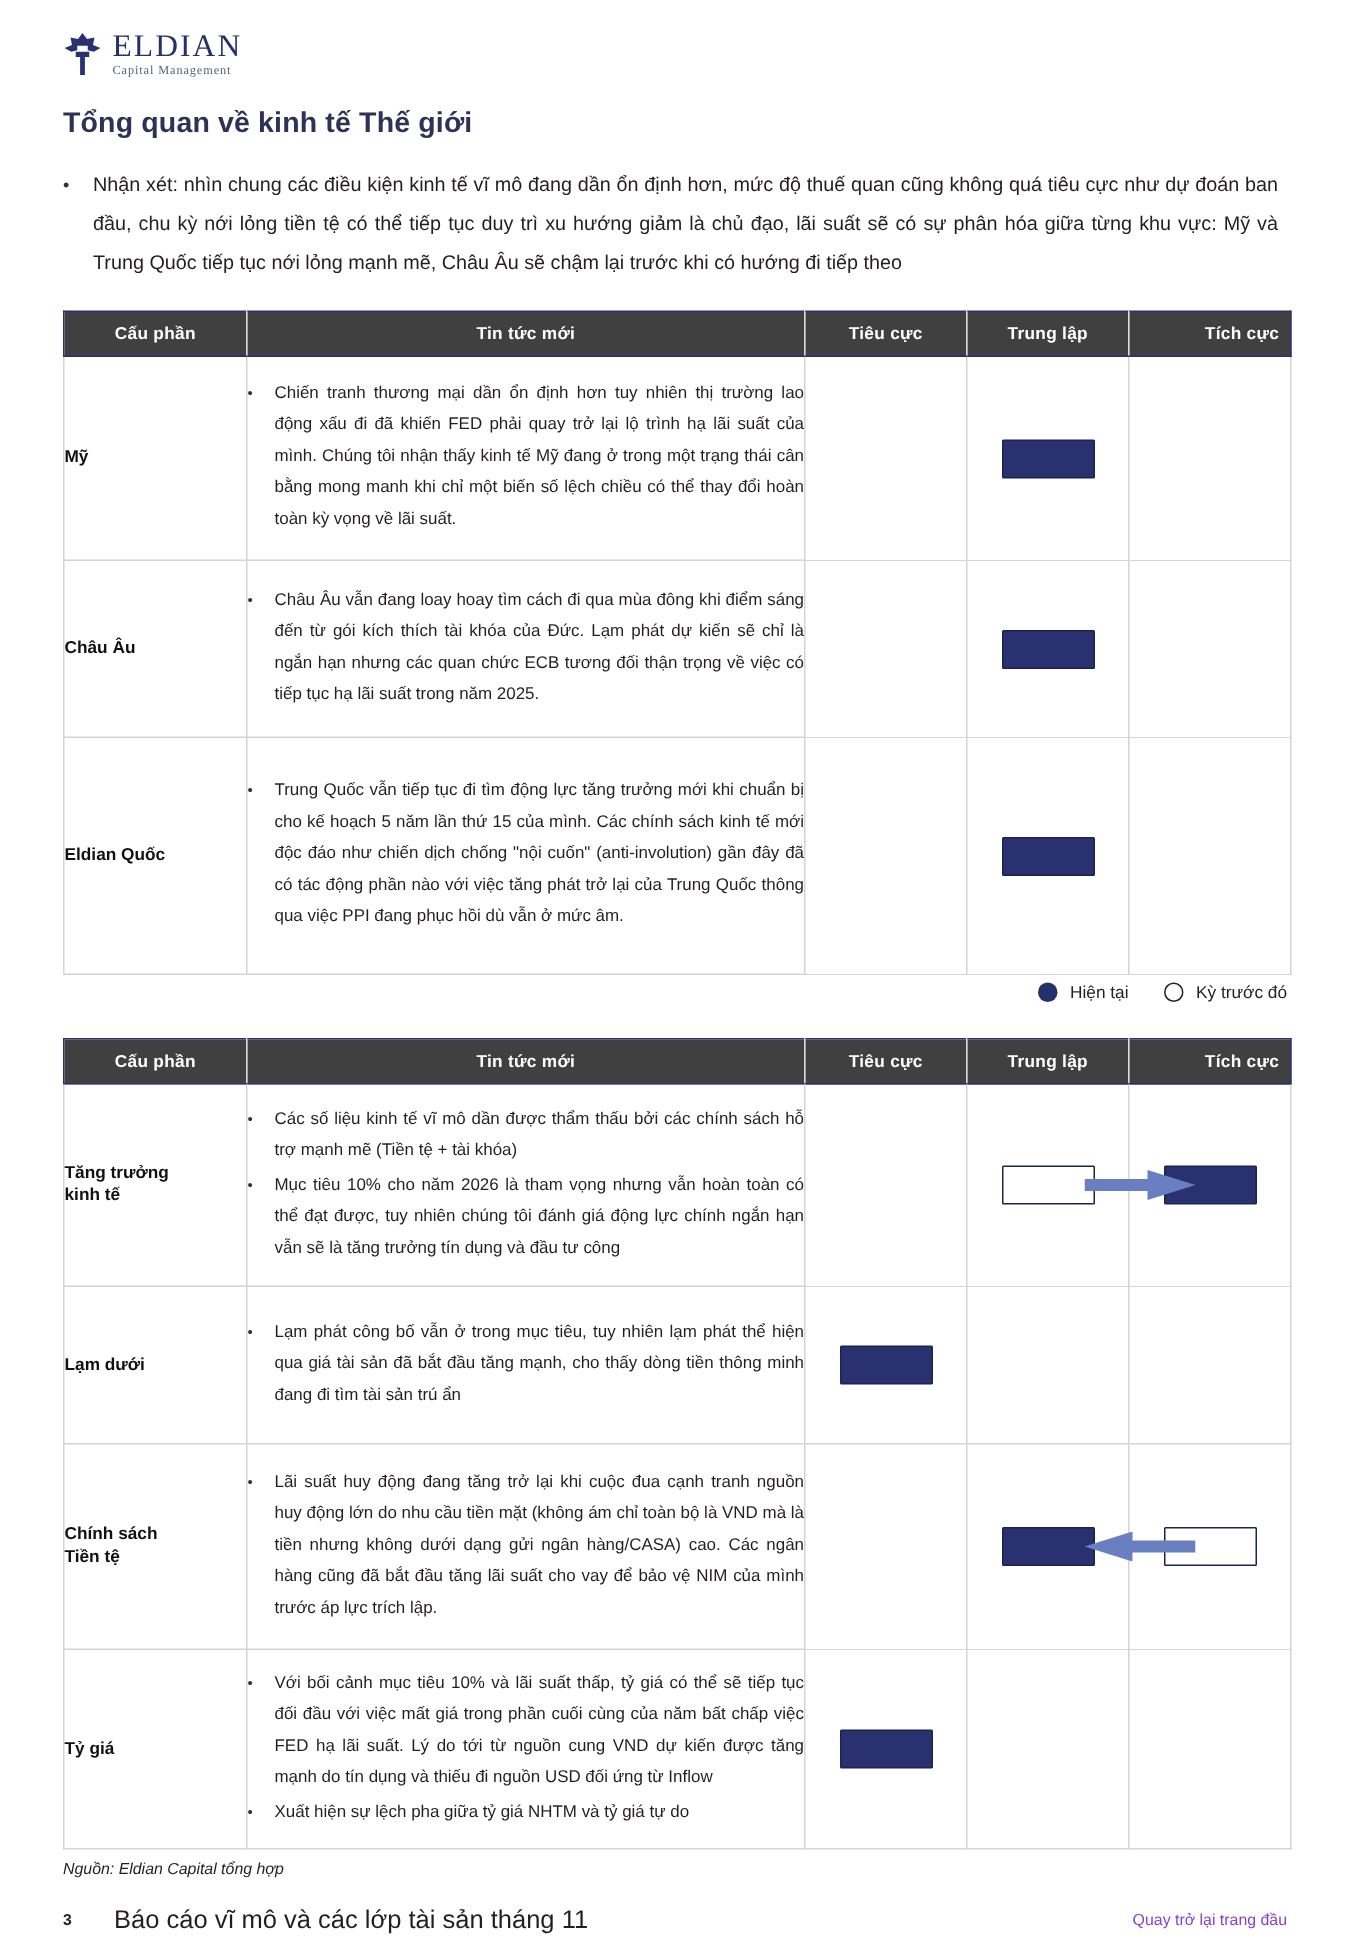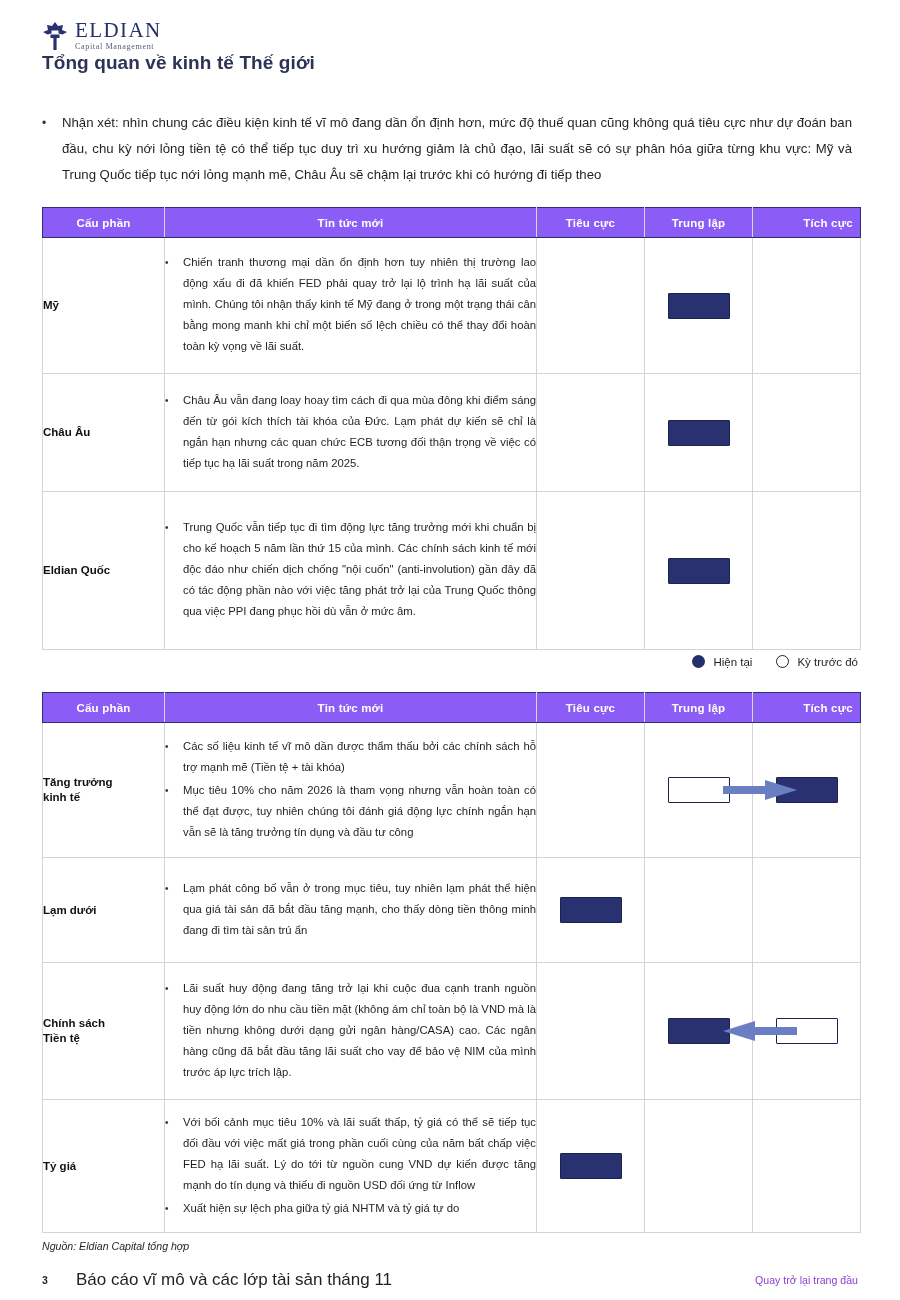--- a/index.html
+++ b/index.html
@@ -19,21 +19,21 @@
   .logo-mark { width:26px; height:30px; flex:0 0 auto; }
   .logo-text { display:flex; flex-direction:column; line-height:1; }
   .logo-name { font-family:"Liberation Serif", serif; font-size:21px; letter-spacing:1.4px; color:#23306b; font-weight:400; }
   .logo-sub { font-family:"Liberation Serif", serif; font-size:8.2px; letter-spacing:0.6px; color:#5a6079; margin-top:2px; }
 
   
   .section-title {
     font-size: 19px; font-weight: bold; color:#2d3257;
     letter-spacing:0.1px;
   }
-  #title-world { position:absolute; left:42px; top:52px; }
+  #title-world { position:absolute; left:42px; top:72px; }
   #title-vn { position:absolute; left:42px; top:652px; }
 
   
   .intro { position:absolute; left:42px; top:110px; width:816px; }
   .intro-row { display:flex; gap:10px; }
   .intro-bullet { color:#333; font-size:12px; line-height:26px; flex:0 0 auto; width:10px; }
   .intro-text {
     font-size:13.2px; line-height:26px; color:#231f20; text-align:justify;
     width:790px;
   }
@@ -42,21 +42,21 @@
   .legend { position:absolute; right:42px; top:655px; display:flex; align-items:center; gap:10px; font-size:11.5px; color:#231f20; }
   .legend-item { display:flex; align-items:center; gap:8px; margin-left:14px; }
   .dot-filled { width:13px; height:13px; border-radius:50%; background:#23306b; display:inline-block; }
   .dot-empty  { width:13px; height:13px; border-radius:50%; background:#fff; border:1.6px solid #222; display:inline-block; }
 
   
   table.grid { border-collapse:collapse; table-layout:fixed; width:818px; position:absolute; left:42px; }
   #table-world { top:207px; }
   #table-vn { top:692px; }
   table.grid th {
-    background:#8b5cf6; color:#ffffff; font-size:11.5px; font-weight:bold;
+    background:#404040; color:#ffffff; font-size:11.5px; font-weight:bold;
     height:30px; text-align:center; vertical-align:middle;
     border:1px solid #d9d9dd; border-top:1px solid #2a3170; border-bottom:1px solid #2a3170;
     letter-spacing:0.2px;
   }
   table.grid th:first-child { border-left:1px solid #2a3170; }
   table.grid th:last-child { border-right:1px solid #2a3170;padding-left:44px; }
   table.grid td {
     border:1px solid #d3d3d8; vertical-align:middle; background:#fff;
     padding:0;
   }

